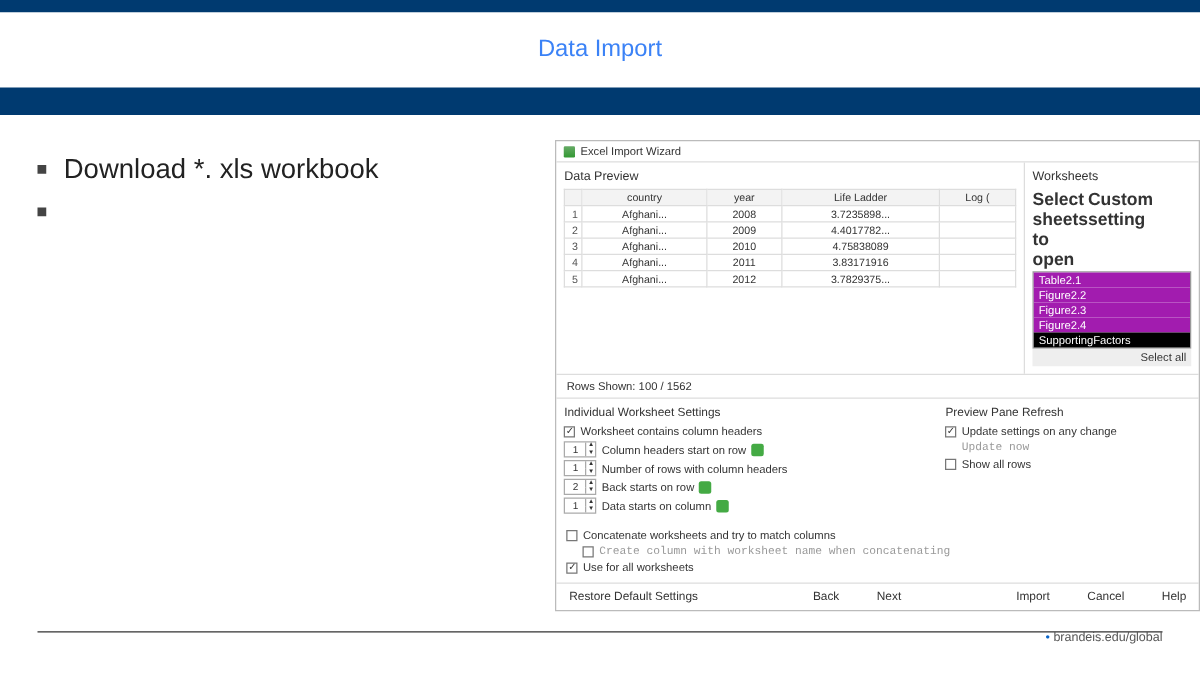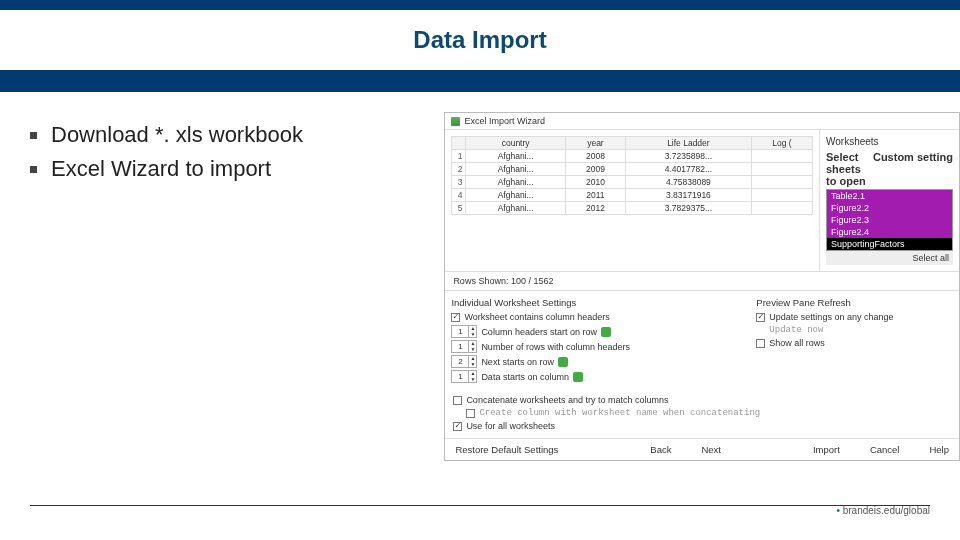--- a/index.html
+++ b/index.html
@@ -1,37 +1,37 @@
 <!DOCTYPE html>
 <html><head>
 <meta charset="utf-8">
 <style>
   * { box-sizing: border-box; margin: 0; padding: 0; }
   body { width: 960px; height: 540px; font-family: Arial, sans-serif; background: #fff; position: relative; }
   .topbar { height: 10px; background: #003a70; }
   .titlebar { height: 60px; background: #fff; display: flex; align-items: center; justify-content: center; border-bottom: 0; }
-  .titlebar h1 { font-size: 24px; font-weight: 700; color: #0c4a6e; }
+  .titlebar h1 { font-size: 19px; font-weight: 400; color: #3b82f6; }
   .band2 { height: 22px; background: #003a70; }
   .content { display: flex; padding: 20px 0 0 30px; }
   .left { width: 430px; padding-top: 10px; }
   .bullet { display: flex; align-items: flex-start; margin-bottom: 8px; }
   .sq { width: 7px; height: 7px; background: #444; margin-top: 10px; margin-right: 14px; flex-shrink: 0; }
   .btxt { font-size: 22px; color: #222; }
   .wizard { width: 535px; border: 1px solid #bbb; background: #fff; font-size: 9px; color: #333; }
   .wiz-title { padding: 3px 6px; border-bottom: 1px solid #ddd; display: flex; align-items: center; gap: 4px; }
   .wiz-ico { width: 9px; height: 9px; background: linear-gradient(#6a6,#393); border-radius: 1px; }
   .wiz-body { display: flex; }
   .preview { flex: 1; padding: 6px; }
   .sec-label { font-size: 10px; margin-bottom: 4px; }
   .tbl { border: 1px solid #ccc; width: 100%; border-collapse: collapse; font-size: 8.5px; }
   .tbl th, .tbl td { border: 1px solid #ddd; padding: 1px 3px; text-align: center; white-space: nowrap; overflow: hidden; }
   .tbl th { background: #f3f3f3; font-weight: 400; }
   .tbl td.num { text-align: right; color: #555; width: 14px; }
   .ws-panel { width: 140px; border-left: 1px solid #ddd; padding: 6px; }
-  .ws-head { display: flex; font-size: 11px; font-weight: 700; margin-bottom: 2px; }
+  .ws-head { display: flex; font-size: 14px; font-weight: 700; margin-bottom: 2px; }
   .ws-head span:first-child { flex: 1; }
   .ws-list { border: 1px solid #999; }
   .ws-item { background: #a21caf; color: #fff; padding: 1px 4px; font-size: 9px; }
   .ws-item.last { background: #000000; }
   .sel-all { text-align: right; padding: 2px 4px; font-size: 9px; background: #eee; }
   .rows-shown { padding: 4px 8px; font-size: 9px; border-top: 1px solid #ddd; border-bottom: 1px solid #ddd; }
   .settings { display: flex; padding: 6px; gap: 10px; }
   .iws { flex: 1.5; }
   .ppr { flex: 1; }
   .set-title { font-size: 9.5px; margin-bottom: 4px; }
@@ -62,31 +62,31 @@
 <div class="band2"></div>
 
 <div class="content">
   <div class="left">
     <div class="bullet">
         <div class="sq"></div>
         <div class="btxt">Download *. xls workbook</div>
       </div>
     <div class="bullet">
         <div class="sq"></div>
-        <div class="btxt">Excel Wizard to import</div>
       </div>
   </div>
 
   <div class="wizard">
     <div class="wiz-title">
       <span class="wiz-ico"></span>
       <span>Excel Import Wizard</span>
     </div>
     <div class="wiz-body">
       <div class="preview">
+        <div class="sec-label">Data Preview</div>
         <table class="tbl">
           <tbody>
               <tr>
             <th></th>
             <th>country</th>
             <th>year</th>
             <th>Life Ladder</th>
             <th>Log (</th>
           </tr>
           <tr>
@@ -174,21 +174,21 @@
             <span>Number of rows with column headers</span>
           </div>
         <div class="spin-row">
             <div class="spin">
               <span class="v">2</span>
               <span class="ar">
                 <div>▲</div>
                 <div>▼</div>
               </span>
             </div>
-            <span>Next starts on row</span>
+            <span>Back starts on row</span>
             <span class="green-btn"></span>
           </div>
         <div class="spin-row">
             <div class="spin">
               <span class="v">1</span>
               <span class="ar">
                 <div>▲</div>
                 <div>▼</div>
               </span>
             </div>

